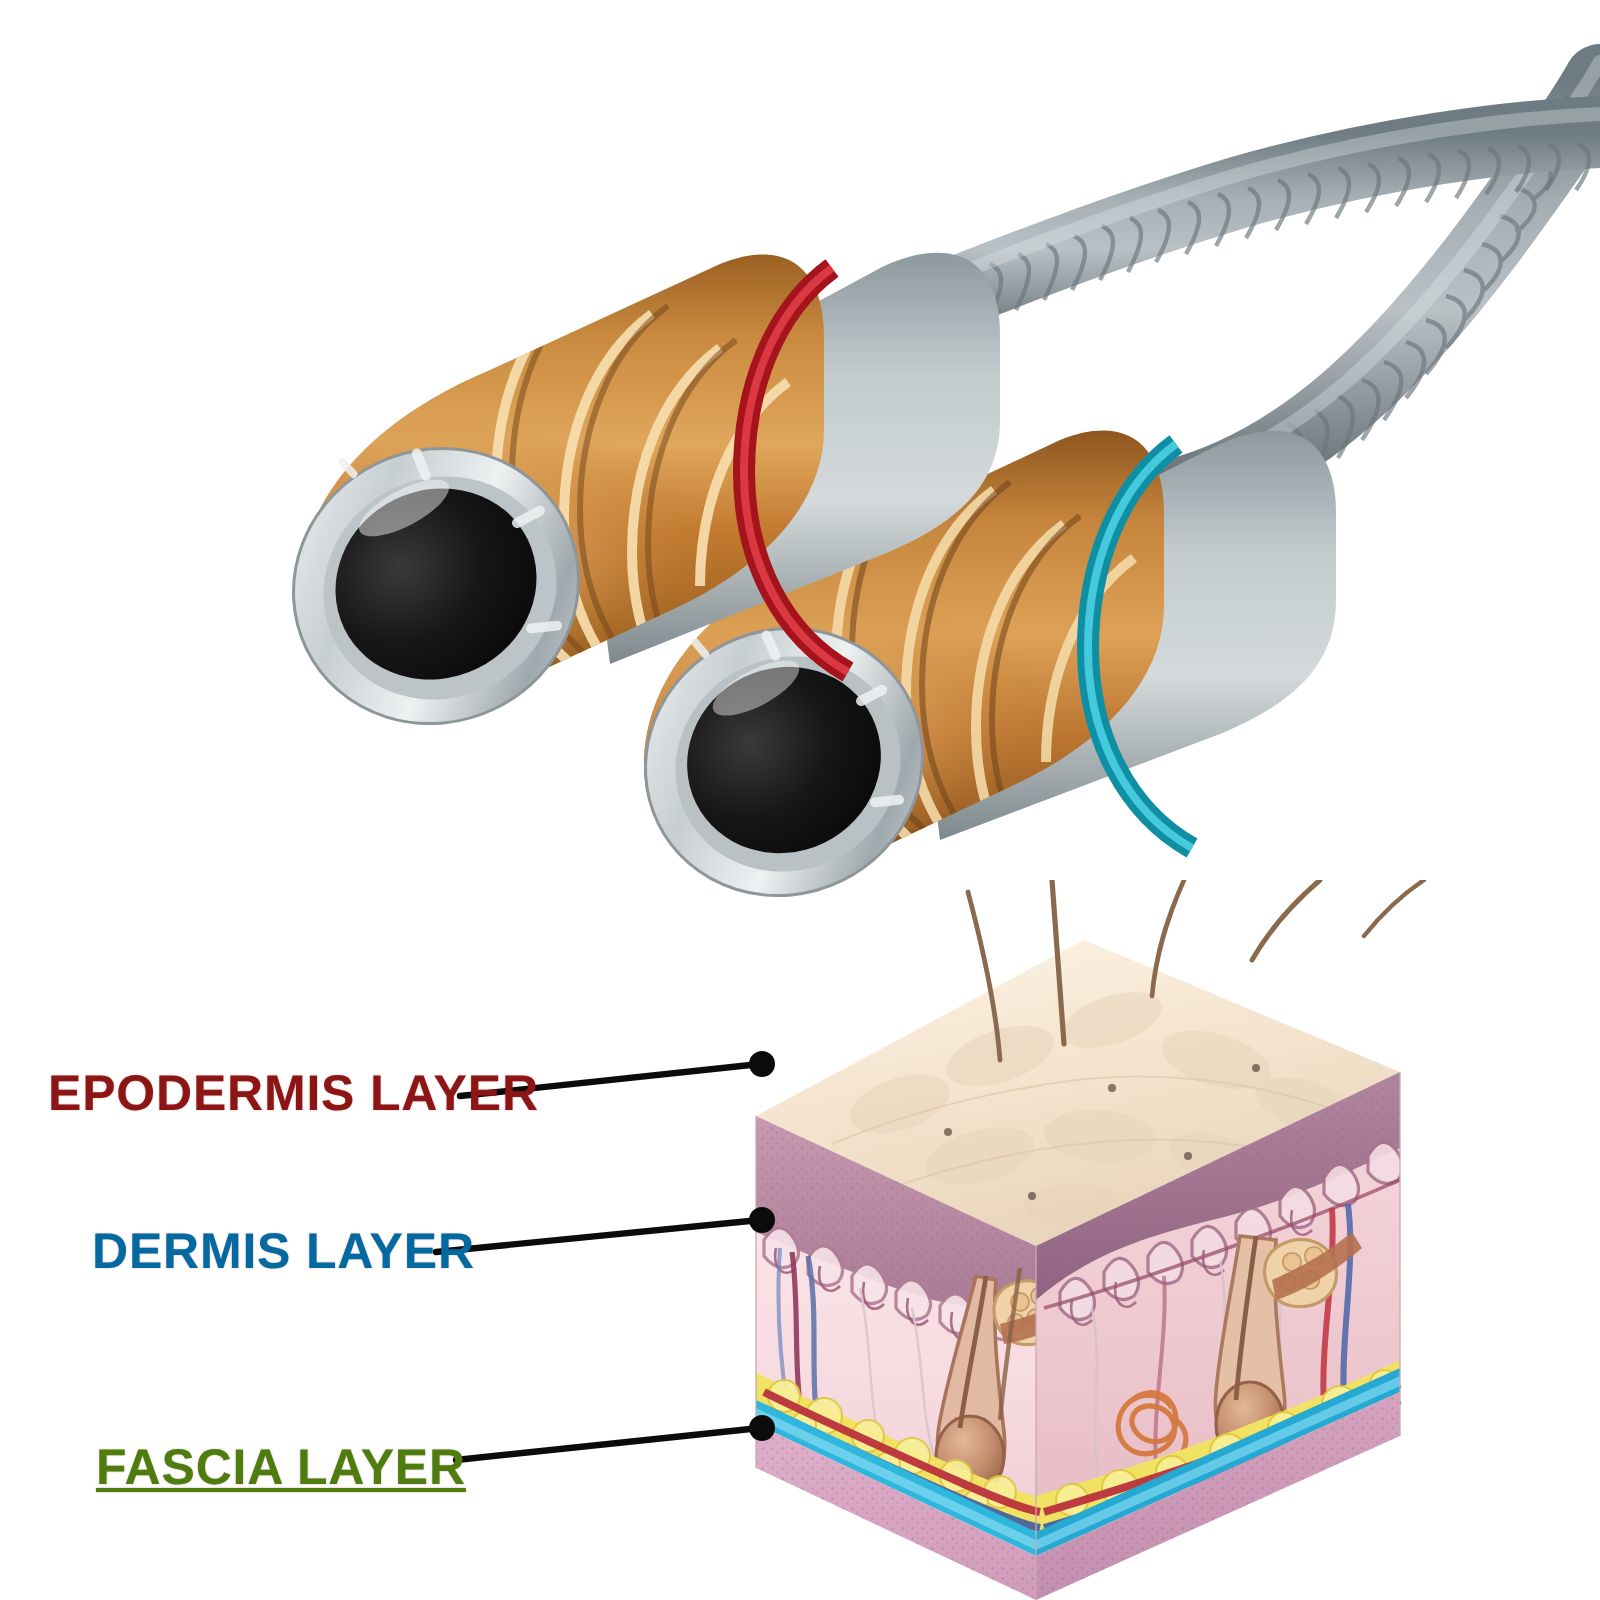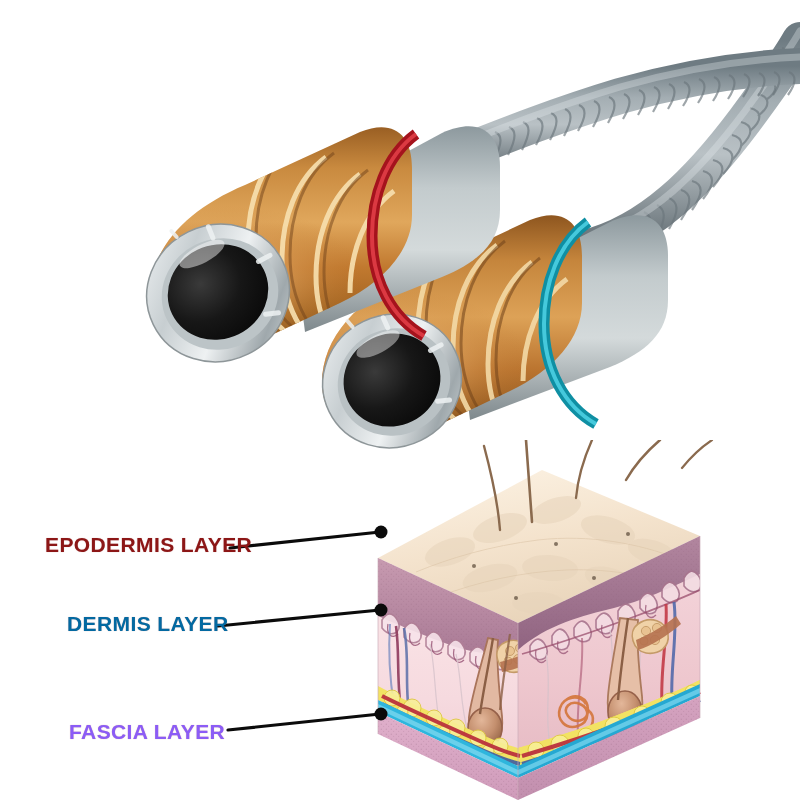--- a/index.html
+++ b/index.html
@@ -6,26 +6,25 @@
   html,body{margin:0;padding:0;background:#ffffff;}
   body{width:800px;height:800px;overflow:hidden;
        font-family:"Liberation Sans","DejaVu Sans",sans-serif;}
   #stage{position:relative;width:800px;height:800px;background:#ffffff;overflow:hidden;}
 
   
   .label{
     position:absolute;
     font-family:"Liberation Sans","DejaVu Sans",sans-serif;
     font-weight:bold;
-    font-size:21px;
+    font-size:25px;
     letter-spacing:.4px;
     color:#8c1616;
     white-space:nowrap;
     text-shadow:0 0 1px rgba(140,22,22,.35);
-    margin-left:21px;
   }
   #lbl-epi{left:24px; top:533px;}
   #lbl-derm{left:46px; top:612px;}
   #lbl-fasc{left:48px; top:720px;}
 
   svg{display:block;}
 </style>
 </head>
 <body>
 
@@ -514,15 +513,15 @@
       <circle cx="301" cy="7" r="6.5"></circle>
       <circle cx="301" cy="85" r="6.5"></circle>
       <circle cx="301" cy="189" r="6.5"></circle>
     </g>
   </svg>
 
   <div class="label" id="lbl-epi" style="color: rgb(140, 22, 22);">EPODERMIS LAYER</div>
 
   <div class="label" id="lbl-derm" style="color: #0369a1;">DERMIS LAYER</div>
 
-  <div class="label" id="lbl-fasc" style="color: #8b5cf6;">FASCIA LAYER</div>
+  <div class="label" id="lbl-fasc" style="color: #4d7c0f; text-decoration: underline;">FASCIA LAYER</div>
 
 </div>
 
 </body></html>

